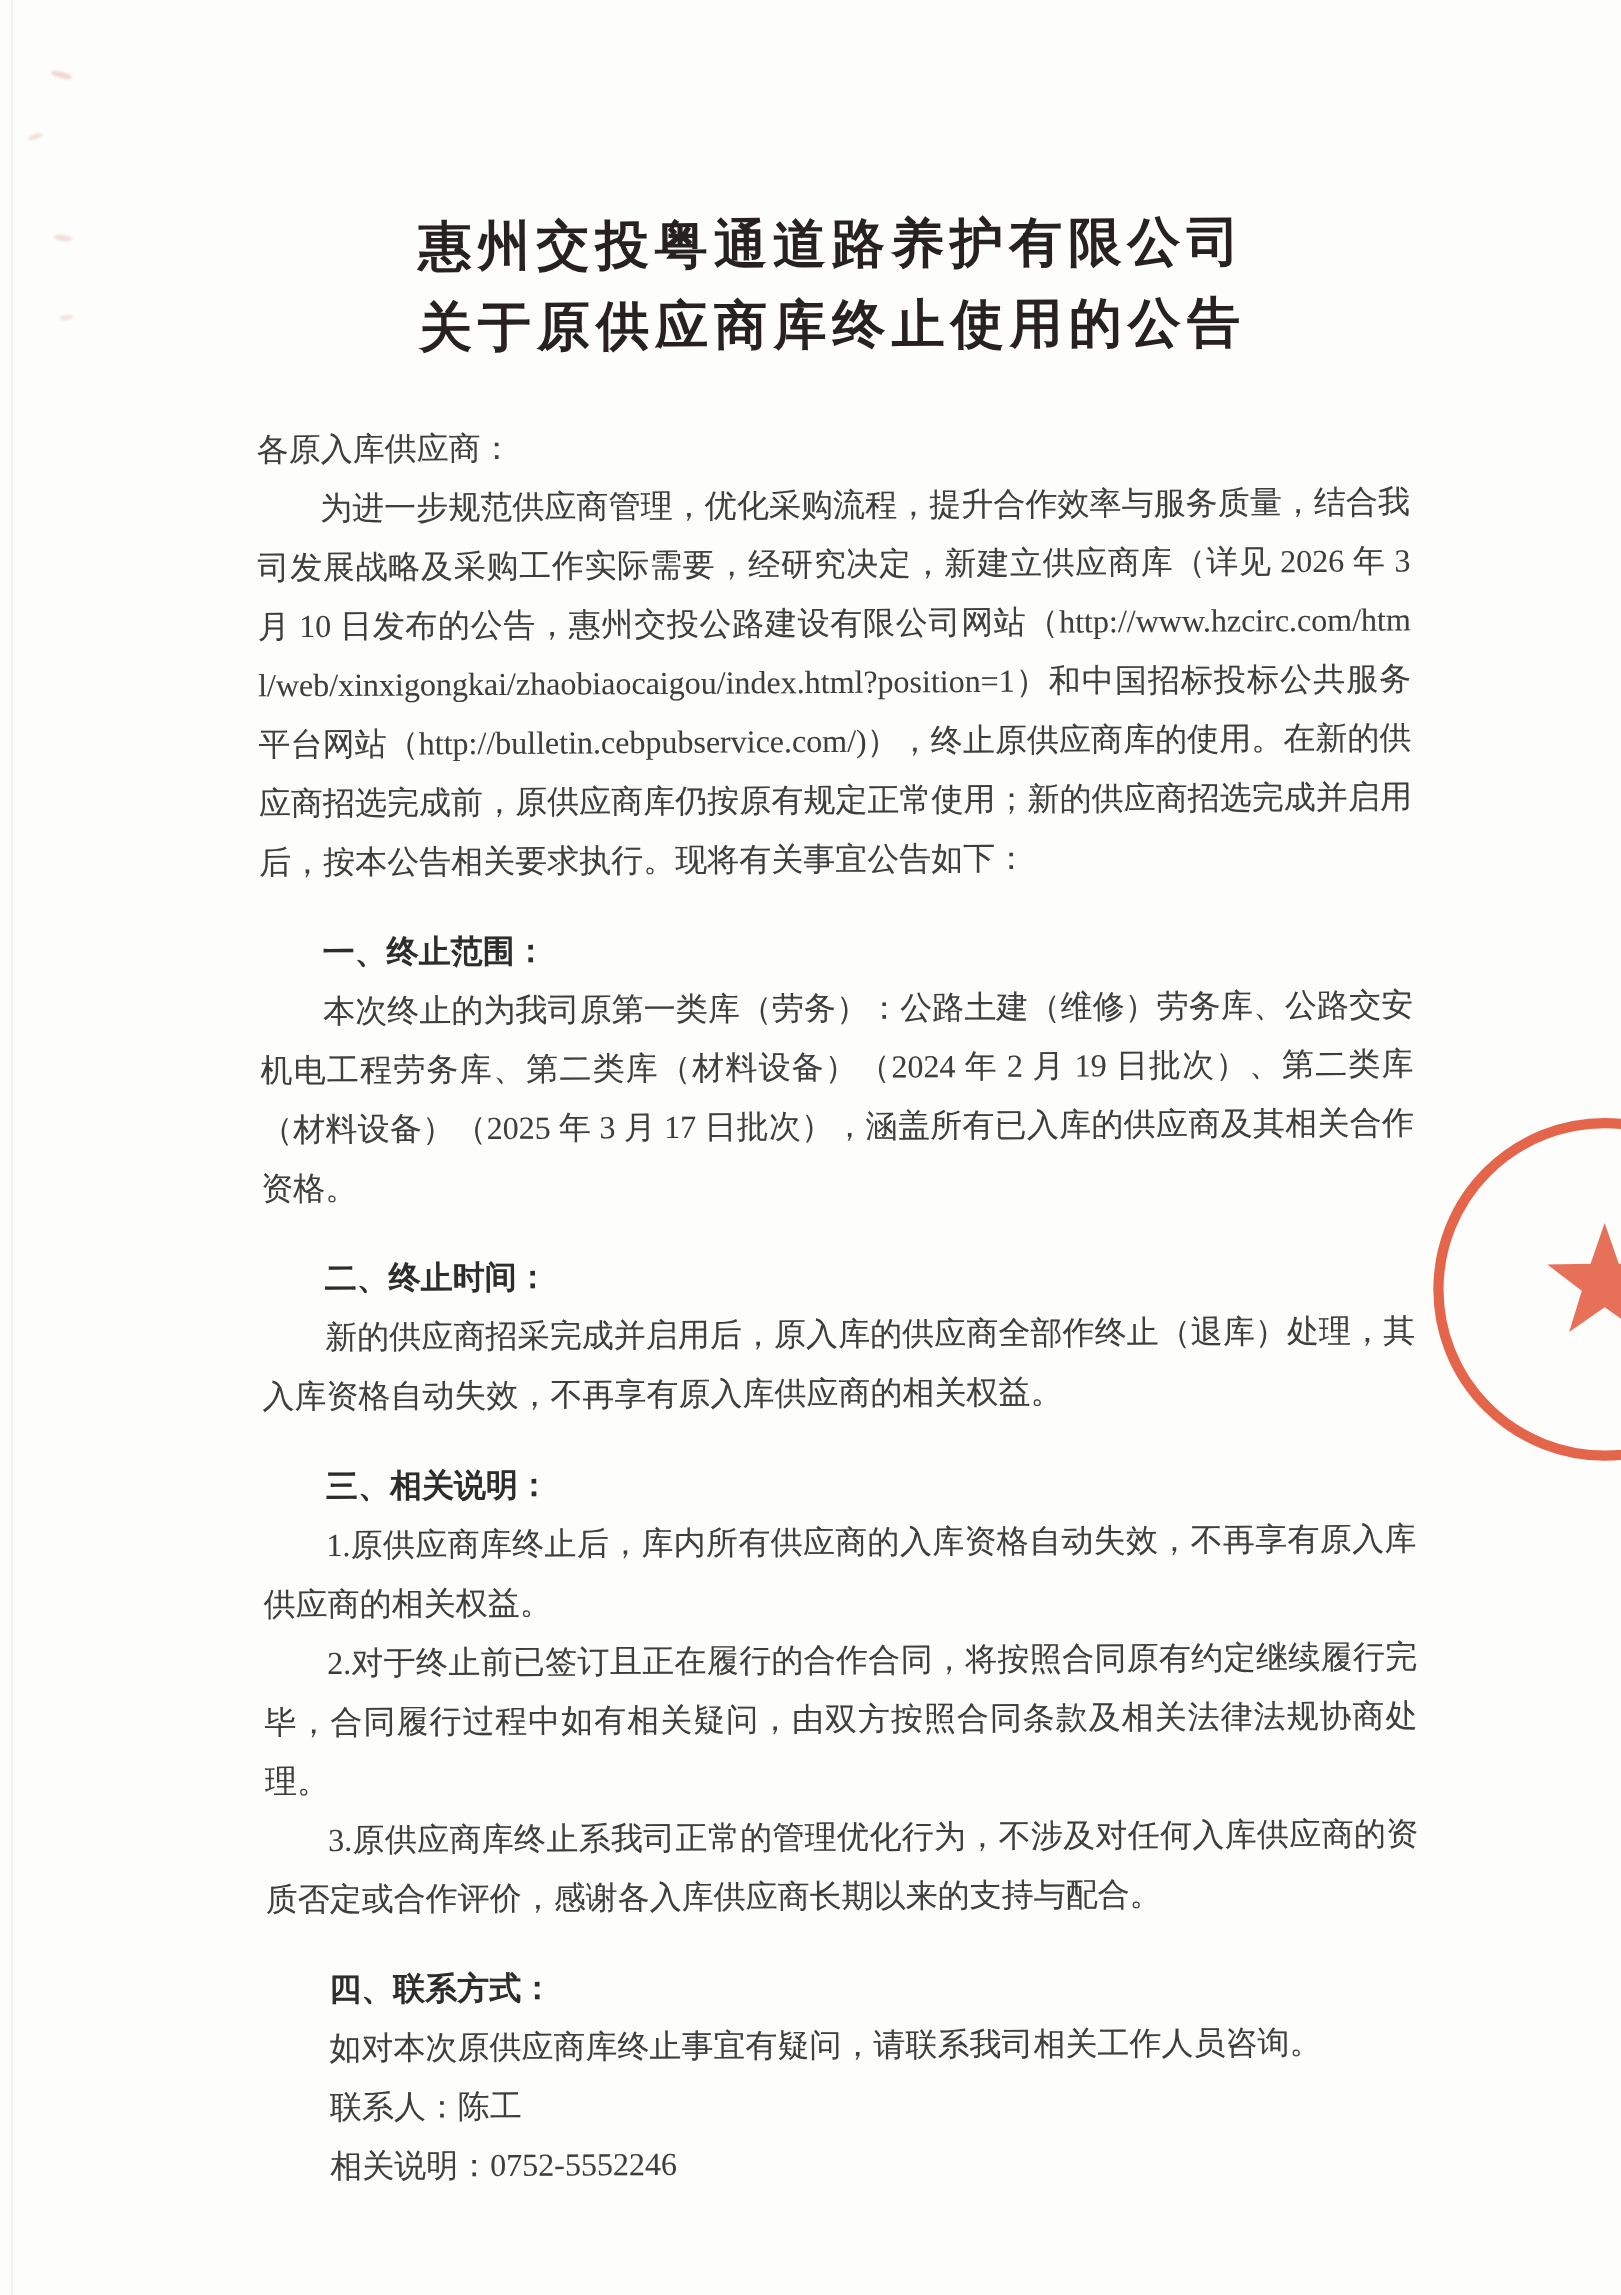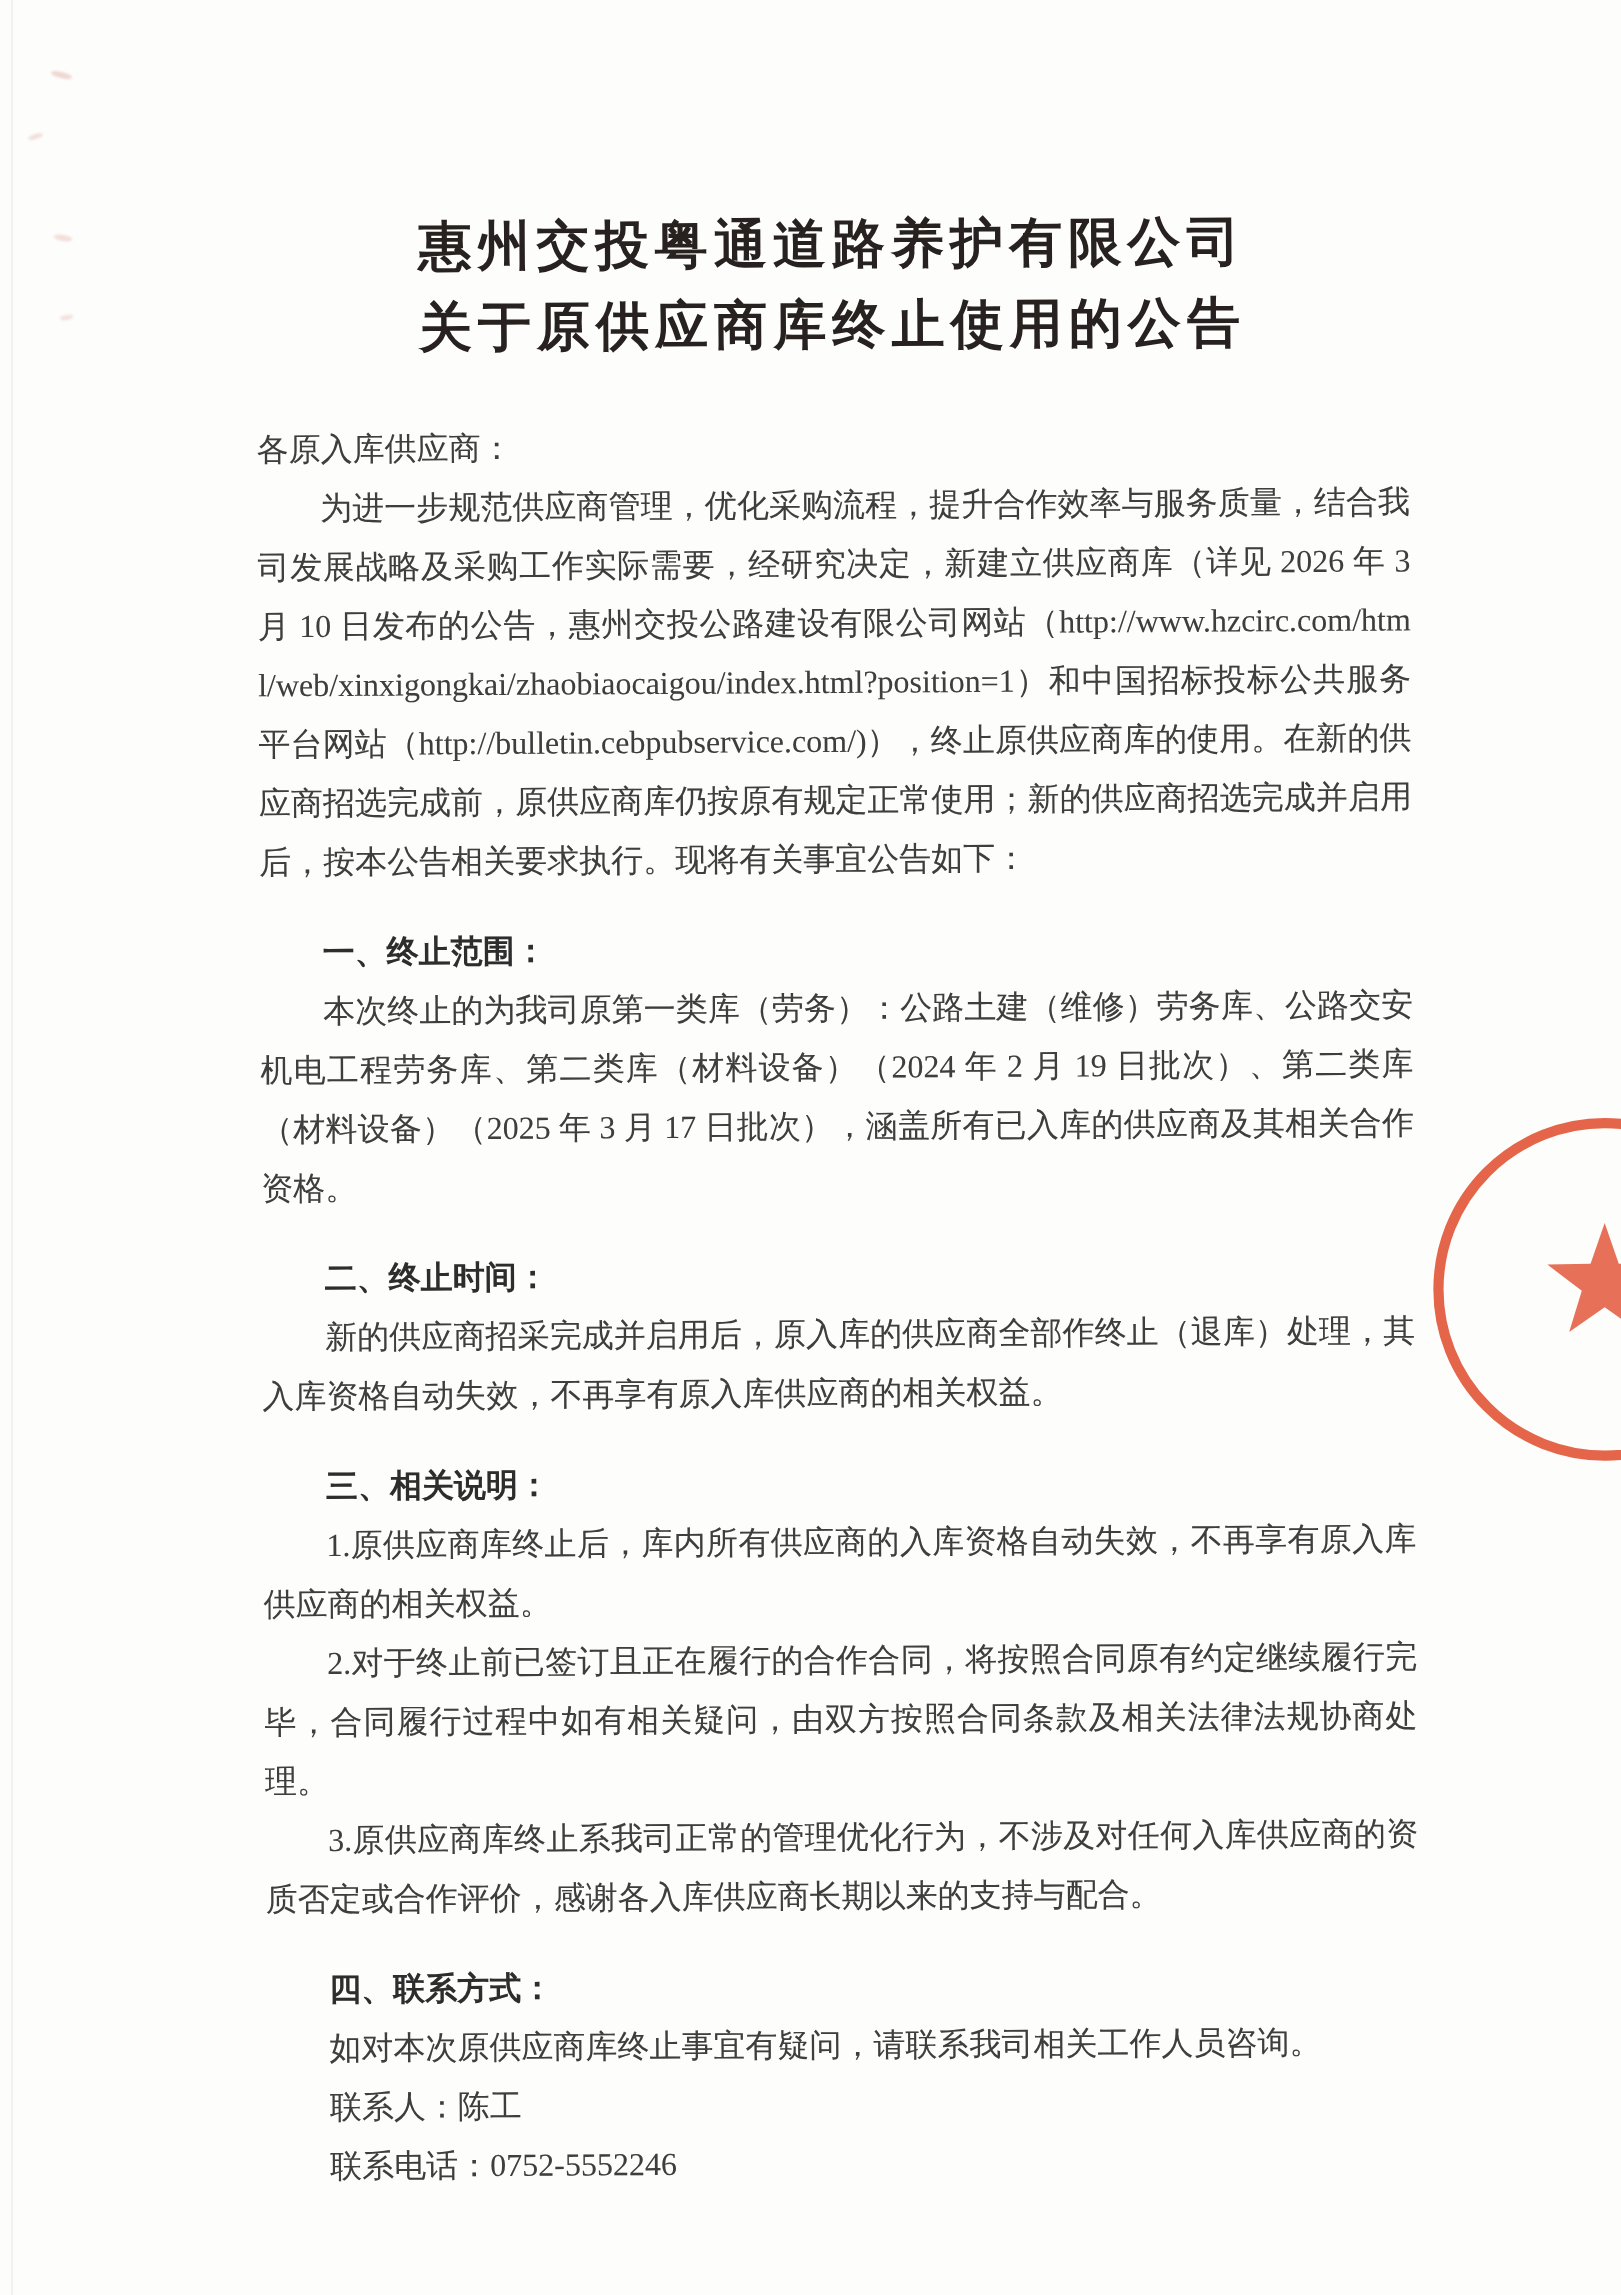--- a/index.html
+++ b/index.html
@@ -114,21 +114,21 @@
       <p class="indent">3.原供应商库终止系我司正常的管理优化行为，不涉及对任何入库供应商的资质否定或合作评价，感谢各入库供应商长期以来的支持与配合。</p>
     </div>
 
     <div class="sec">
       <p class="heading">四、联系方式：</p>
       <p class="indent">如对本次原供应商库终止事宜有疑问，请联系我司相关工作人员咨询。</p>
       <p class="contact-line">
         <span>联系人：</span><span>陈工</span>
       </p>
       <p class="contact-line">
-        <span>联系电话：</span><span>0752-5552246</span>
+        <span>相关说明：</span><span>0752-5552246</span>
       </p>
     </div>
 
   </div>
 
   <svg class="seal" width="358" height="389" viewBox="0 0 700 760">
     <circle class="ring" cx="365" cy="370" r="325"></circle>
     <polygon class="star" points="365,240 392.6,320 477.2,321.5 409.7,372.5 434.4,453.5 365,405 295.6,453.5 320.3,372.5 252.8,321.5 337.4,320"></polygon>
     <defs>
       <path id="seal-arc-path" d="M 172.5 530 A 250 250 0 1 1 557.5 530"></path>

